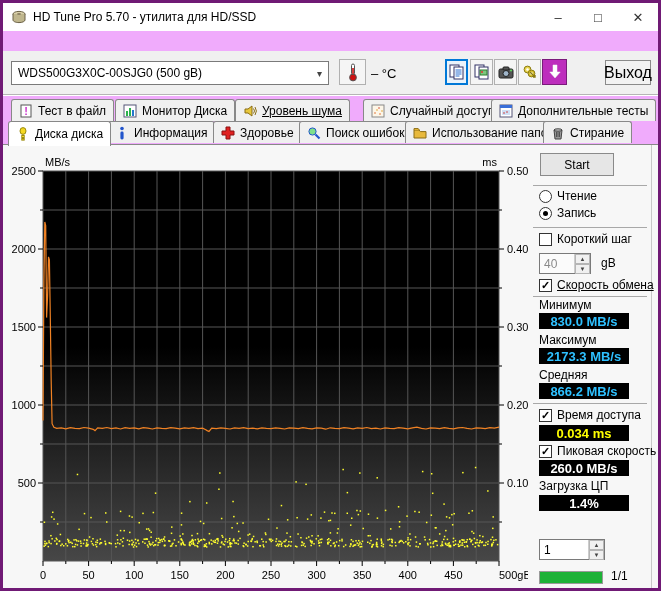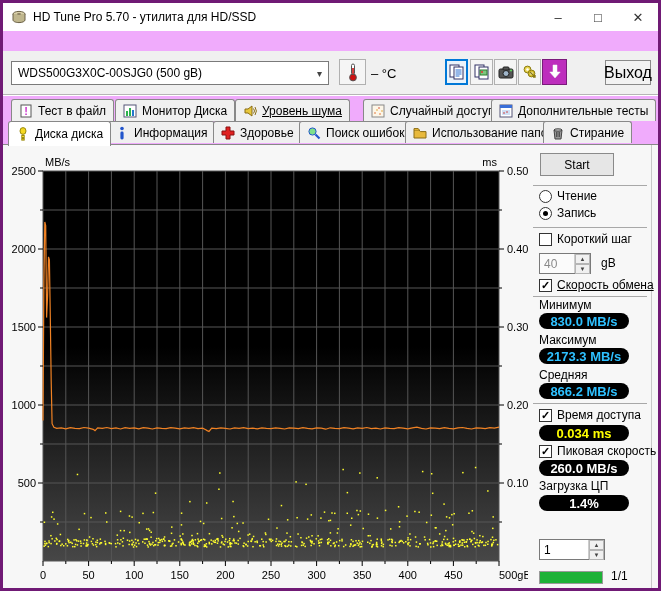--- a/index.html
+++ b/index.html
@@ -49,21 +49,21 @@
   .ctl { position:absolute; left:8px; display:flex; align-items:center; gap:5px; white-space:nowrap; }
   .radio { width:13px; height:13px; border:1px solid #333; border-radius:50%; background:#fff; position:relative; flex:0 0 auto; }
   .radio.on::after { content:""; position:absolute; left:3px; top:3px; width:5px; height:5px; border-radius:50%; background:#000; }
   .cbx { width:13px; height:13px; border:1px solid #333; background:#fff; position:relative; flex:0 0 auto; font-size:11px; line-height:11px; text-align:center; }
   .cbx.on::after { content:"✓"; position:absolute; left:1px; top:0px; font-weight:bold; }
   .spin { position:absolute; left:8px; height:21px; background:#fff; border:1px solid #7a7a7a; display:flex; }
   .spin .val { flex:1; display:flex; align-items:center; padding-left:4px; }
   .spin.disabled { background:#fbfbfb; color:#8a8a8a; }
   .spin .arrows { width:16px; display:flex; flex-direction:column; border-left:1px solid #ccc; }
   .spin .arrows div { flex:1; background:#f0f0f0; border:1px solid #b5b5b5; font-size:6px; line-height:8px; text-align:center; color:#444; }
-  .vbar { position:absolute; left:8px; width:90px; height:16px; background:#000; color:#fff; font-weight:bold; font-size:13px; display:flex; align-items:center; justify-content:center;border-radius:8px; }
+  .vbar { position:absolute; left:8px; width:90px; height:16px; background:#000; color:#fff; font-weight:bold; font-size:13px; display:flex; align-items:center; justify-content:center; }
   .vbar.cyan { color:#2ec0ff; }
   .vbar.yellow { color:#ffff00; }
   .plabel { position:absolute; left:8px; white-space:nowrap; }
   .pbar { position:absolute; left:8px; width:64px; height:13px; border:1px solid #9a9a9a; background:#e8e8e8; }
   .pbar .fill { height:100%; width:100%; background:#1db237; }
 </style>
 </head>
 <body>
 
 <div id="window">

